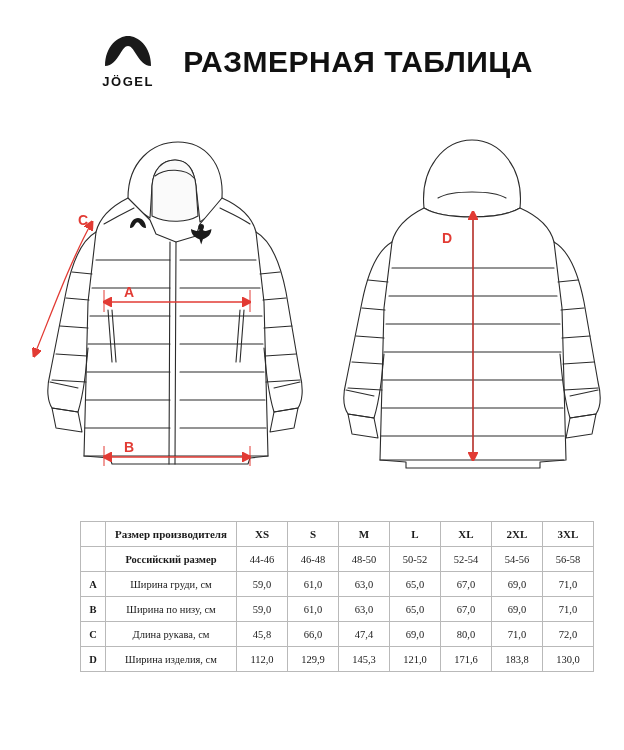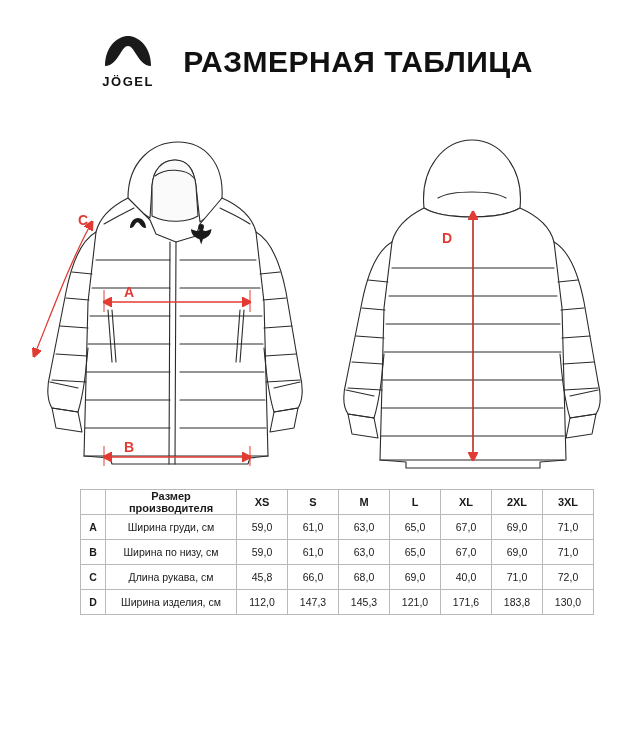--- a/index.html
+++ b/index.html
@@ -77,22 +77,23 @@
   }
   .lbl-a { left: 124px; top: 172px; }
   .lbl-b { left: 124px; top: 327px; }
   .lbl-c { left: 78px;  top: 100px; }
   .lbl-d { left: 442px; top: 118px; }
 
   
   .table-wrap {
     position: absolute;
     left: 80px;
-    top: 489px;
+    top: 521px;
     width: 464px;
+    font-family: Liberation Serif, serif;
   }
   table.size-table {
     border-collapse: collapse;
     width: 464px;
     table-layout: fixed;
   }
   table.size-table td {
     border: 1px solid #b9b9b9;
     height: 24px;
     font-size: 10.5px;
@@ -275,20 +276,31 @@
           <td class="key-col blank"></td>
           <td class="name-col">Размер производителя</td>
           <td class="size-col">XS</td>
           <td class="size-col">S</td>
           <td class="size-col">M</td>
           <td class="size-col">L</td>
           <td class="size-col">XL</td>
           <td class="size-col">2XL</td>
           <td class="size-col">3XL</td>
         </tr>
+        <tr class="sub-row">
+          <td class="key-col blank"></td>
+          <td class="name-col">Российский размер</td>
+          <td class="size-col">44-46</td>
+          <td class="size-col">46-48</td>
+          <td class="size-col">48-50</td>
+          <td class="size-col">50-52</td>
+          <td class="size-col">52-54</td>
+          <td class="size-col">54-56</td>
+          <td class="size-col">56-58</td>
+        </tr>
 
         <tr>
           <td class="key-col">A</td>
           <td class="name-col">Ширина груди, см</td>
           <td class="size-col">59,0</td>
           <td class="size-col">61,0</td>
           <td class="size-col">63,0</td>
           <td class="size-col">65,0</td>
           <td class="size-col">67,0</td>
           <td class="size-col">69,0</td>
@@ -305,32 +317,32 @@
           <td class="size-col">67,0</td>
           <td class="size-col">69,0</td>
           <td class="size-col">71,0</td>
         </tr>
 
         <tr>
           <td class="key-col">C</td>
           <td class="name-col">Длина рукава, см</td>
           <td class="size-col">45,8</td>
           <td class="size-col">66,0</td>
-          <td class="size-col">68,0</td>
+          <td class="size-col">47,4</td>
           <td class="size-col">69,0</td>
-          <td class="size-col">40,0</td>
+          <td class="size-col">80,0</td>
           <td class="size-col">71,0</td>
           <td class="size-col">72,0</td>
         </tr>
 
         <tr>
           <td class="key-col">D</td>
           <td class="name-col">Ширина изделия, см</td>
           <td class="size-col">112,0</td>
-          <td class="size-col">147,3</td>
+          <td class="size-col">129,9</td>
           <td class="size-col">145,3</td>
           <td class="size-col">121,0</td>
           <td class="size-col">171,6</td>
           <td class="size-col">183,8</td>
           <td class="size-col">130,0</td>
         </tr>
       </tbody>
     </table>
   </div>
 

